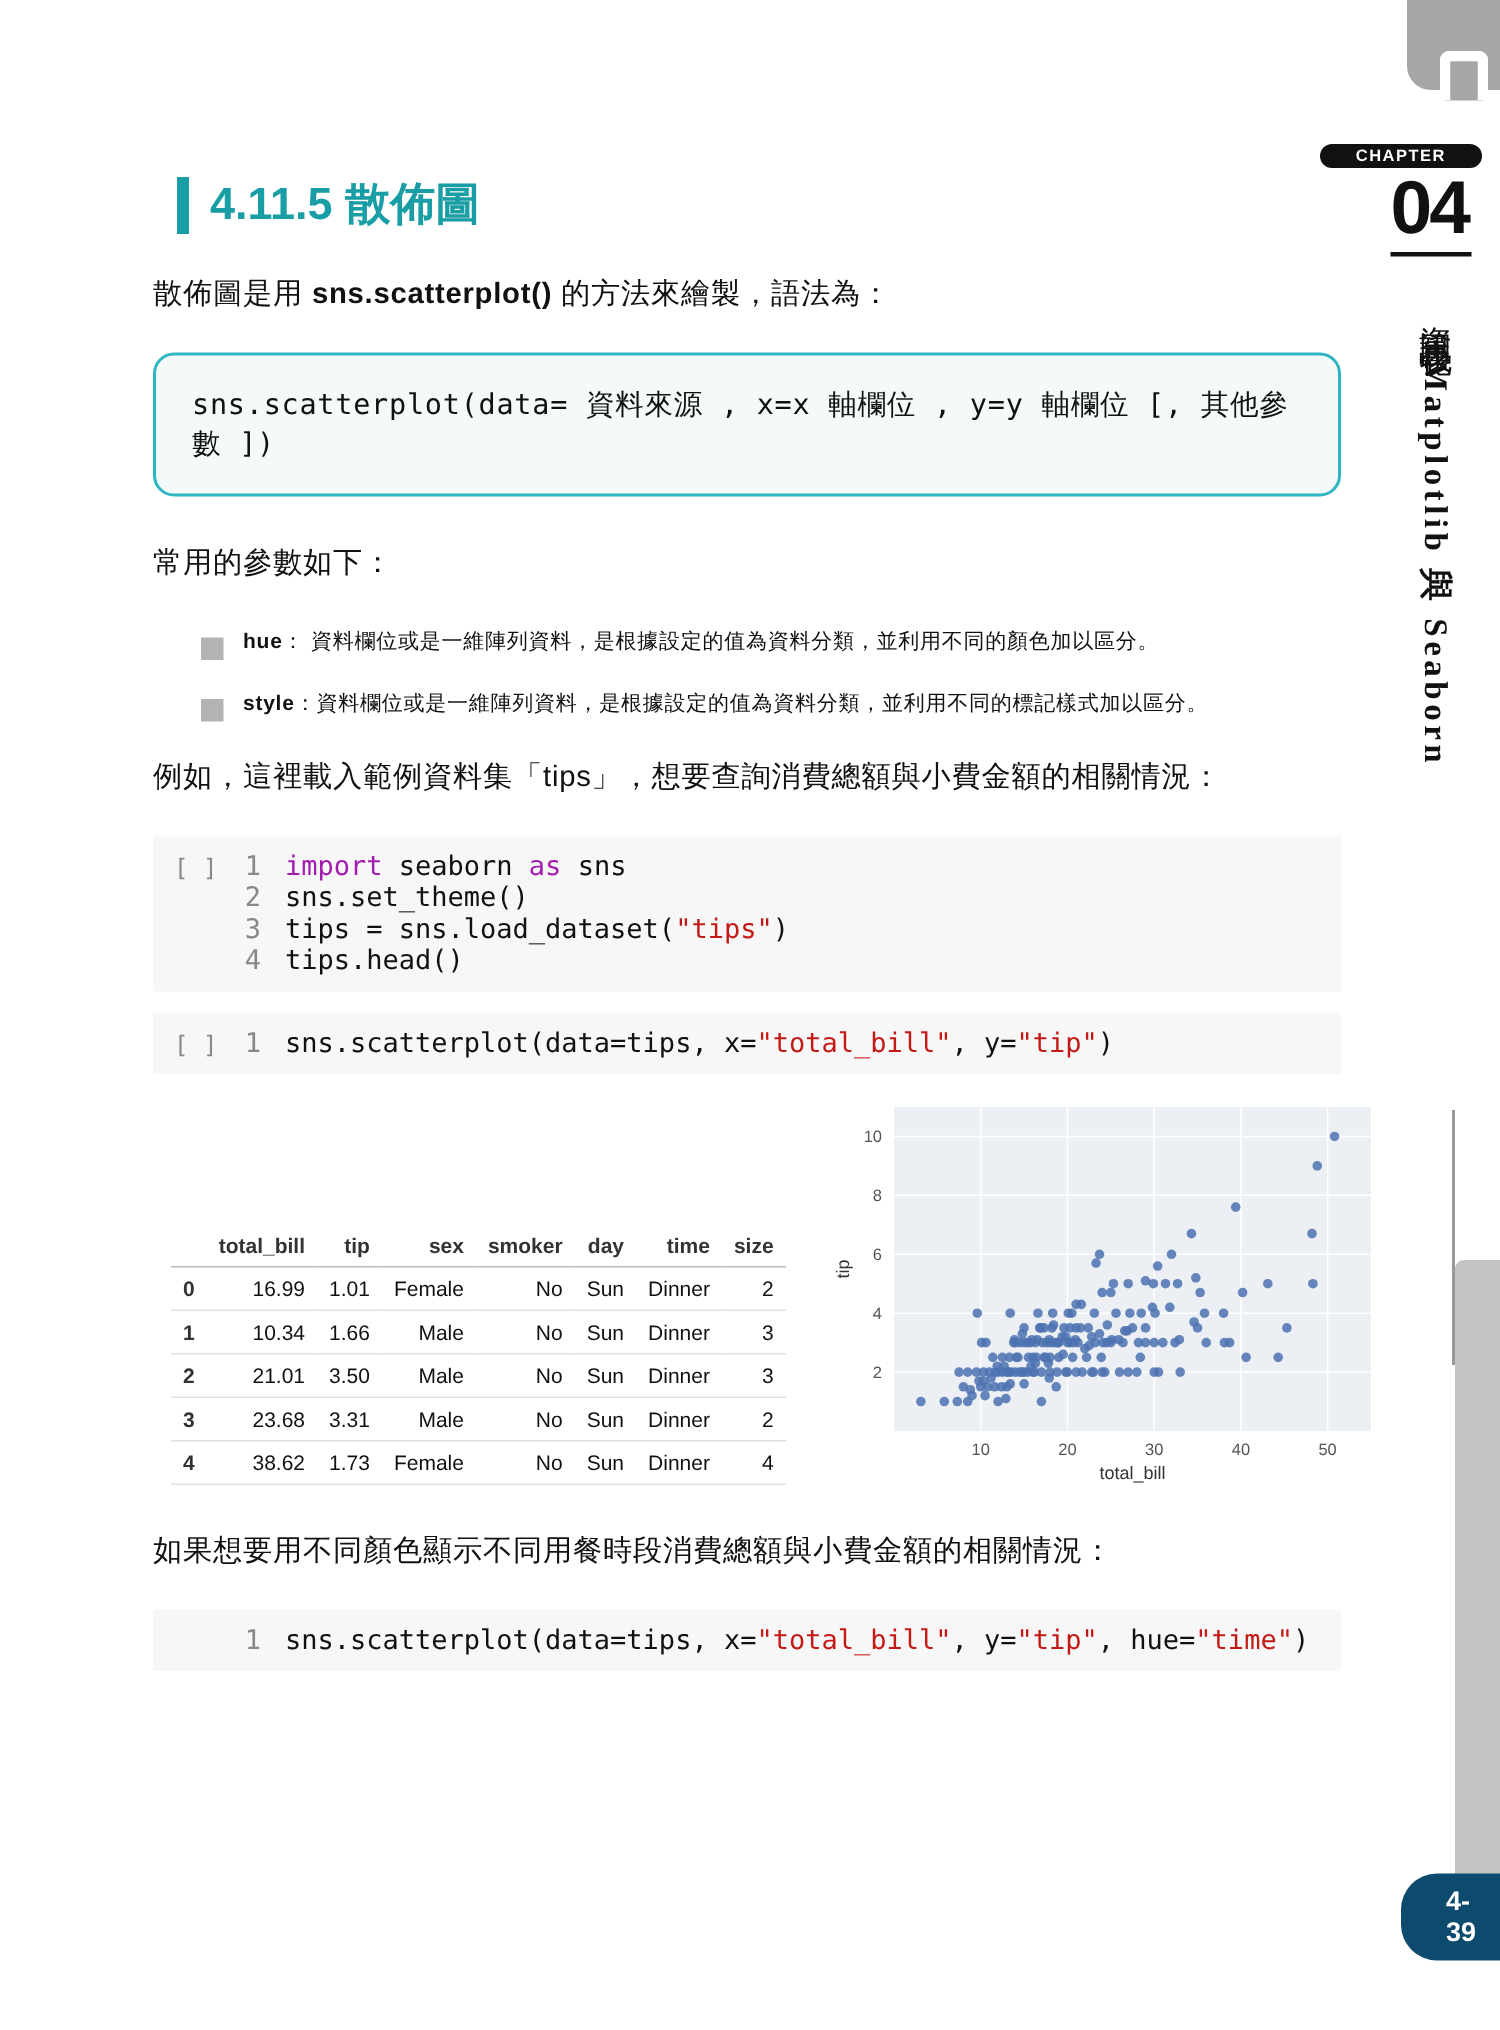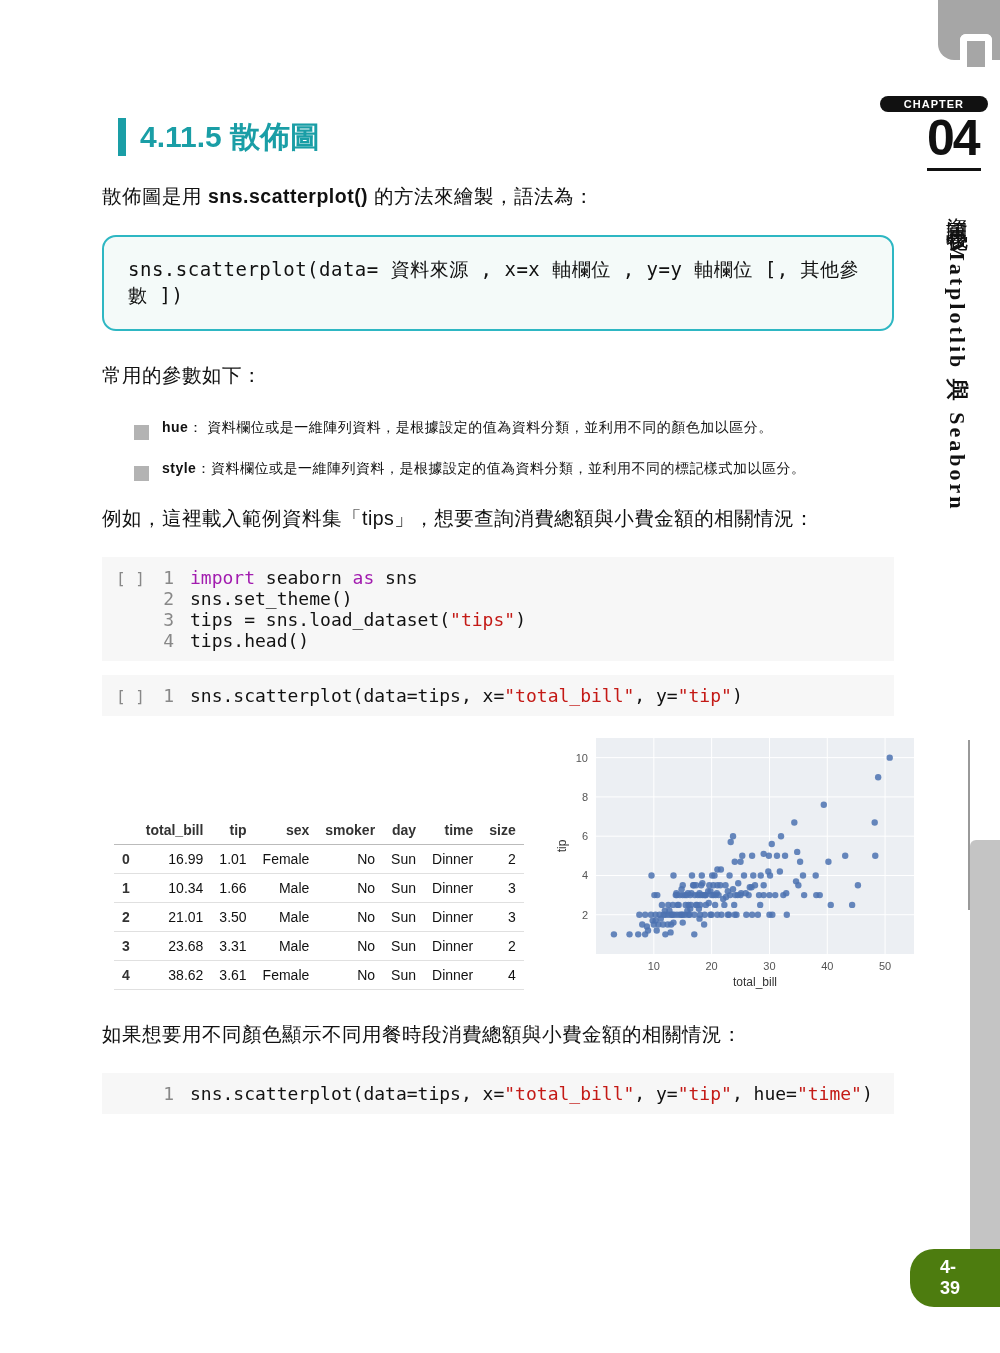--- a/index.html
+++ b/index.html
@@ -150,23 +150,23 @@
     position:absolute; right:30px; top:740px;
     width:2px; height:170px; background:#999;
   }
   .gray-column {
     position:absolute; right:0; top:840px;
     width:30px; height:430px; background:#c4c4c4;
     border-top-left-radius:6px;
   }
   .page-badge {
     position:absolute; right:0; bottom:46px;
-    background:#4d7c0f; color:#fff;
+    background:#0c4a6e; color:#fff;
     font-size:18px; font-weight:600;
-    padding:8px 40px 8px 30px;
+    padding:8px 16px 8px 30px;
     border-top-left-radius:24px;
     border-bottom-left-radius:24px;
   }
 </style>
 </head>
 <body>
 
 <div class="content">
   <h2 class="section-heading">
     <span class="num">4.11.5</span><span> 散佈圖</span>
@@ -274,21 +274,21 @@
               <td>3.31</td>
               <td>Male</td>
               <td>No</td>
               <td>Sun</td>
               <td>Dinner</td>
               <td>2</td>
             </tr>
             <tr>
               <th>4</th>
               <td>38.62</td>
-              <td>3.61</td>
+              <td>1.73</td>
               <td>Female</td>
               <td>No</td>
               <td>Sun</td>
               <td>Dinner</td>
               <td>4</td>
             </tr>
           </tbody>
         </table>
     </div>
     <div class="chart-wrap">

